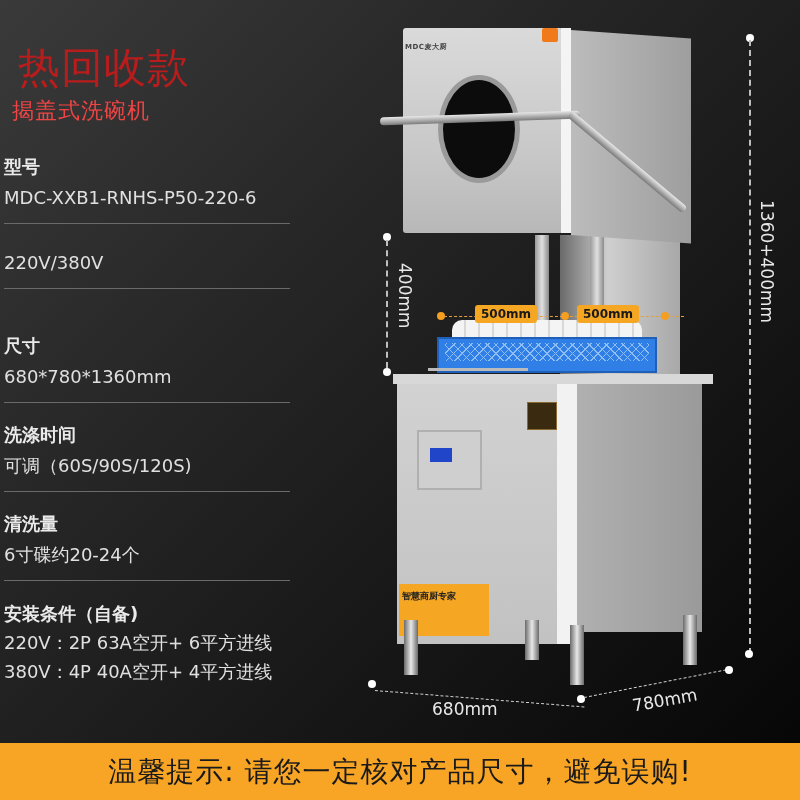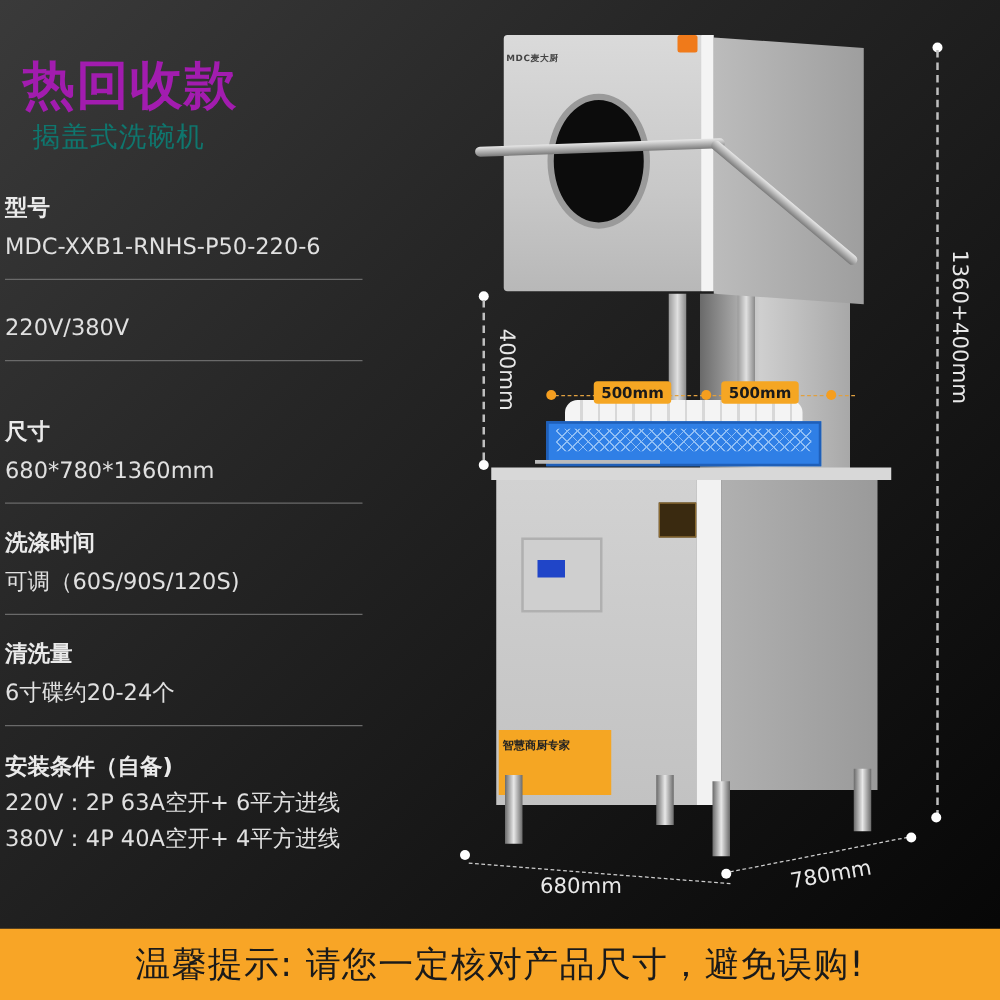--- a/index.html
+++ b/index.html
@@ -3,22 +3,22 @@
 <meta charset="utf-8">
 <style>
   * { margin:0; padding:0; box-sizing:border-box; }
   html, body { width:800px; height:800px; overflow:hidden; }
   body {
     position:relative;
     font-family: "DejaVu Sans", "Liberation Sans", sans-serif;
     background: linear-gradient(135deg, #3a3a3a 0%, #262626 35%, #141414 70%, #050505 100%);
     color:#e8e8e8;
   }
-  .title { position:absolute; left:18px; top:44px; font-size:42px; font-weight:bold; color:#a21caf; letter-spacing:1px; line-height:48px; }
-  .subtitle { position:absolute; left:26px; top:97px; font-size:22px; color:#0f766e; line-height:28px; letter-spacing:1px; }
+  .title { position:absolute; left:18px; top:44px; font-size:42px; font-weight:normal; color:#b91c1c; letter-spacing:1px; line-height:48px; }
+  .subtitle { position:absolute; left:12px; top:97px; font-size:22px; color:#ef4444; line-height:28px; letter-spacing:1px; }
   .spec { position:absolute; left:4px; width:286px; }
   .spec .label { font-size:18px; font-weight:bold; color:#eaeaea; line-height:24px; }
   .spec .value { font-size:18px; color:#e0e0e0; line-height:26px; margin-top:6px; }
   .spec .divider { height:1px; background:#6a6a6a; margin-top:12px; }
   .two-col { display:flex; }
   .two-col .col { width:130px; }
   .install .value { margin-top:4px; line-height:25px; }
 
   .product { position:absolute; left:380px; top:20px; width:340px; height:700px; }
   

